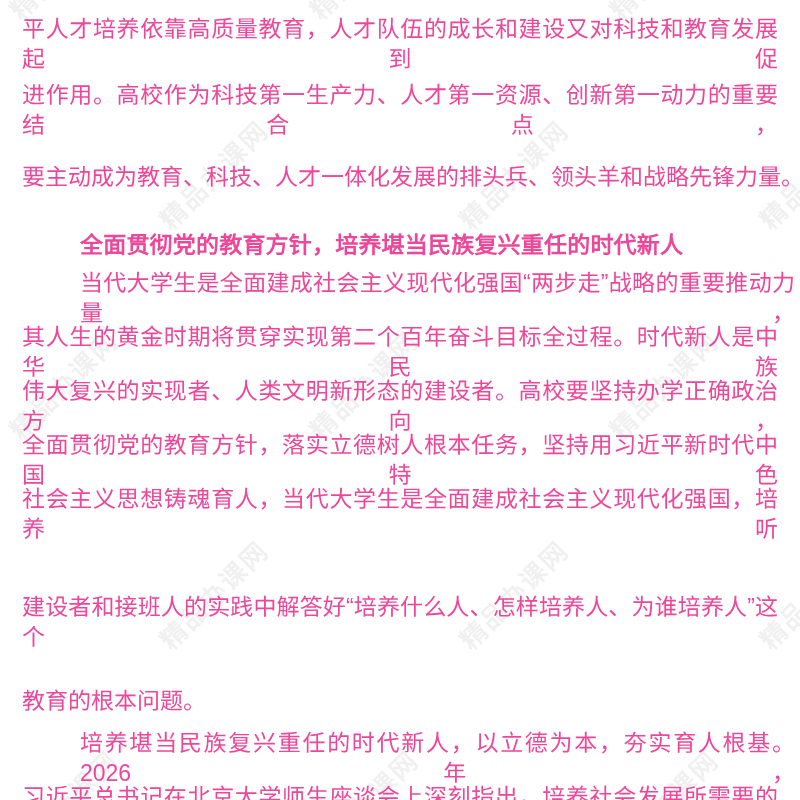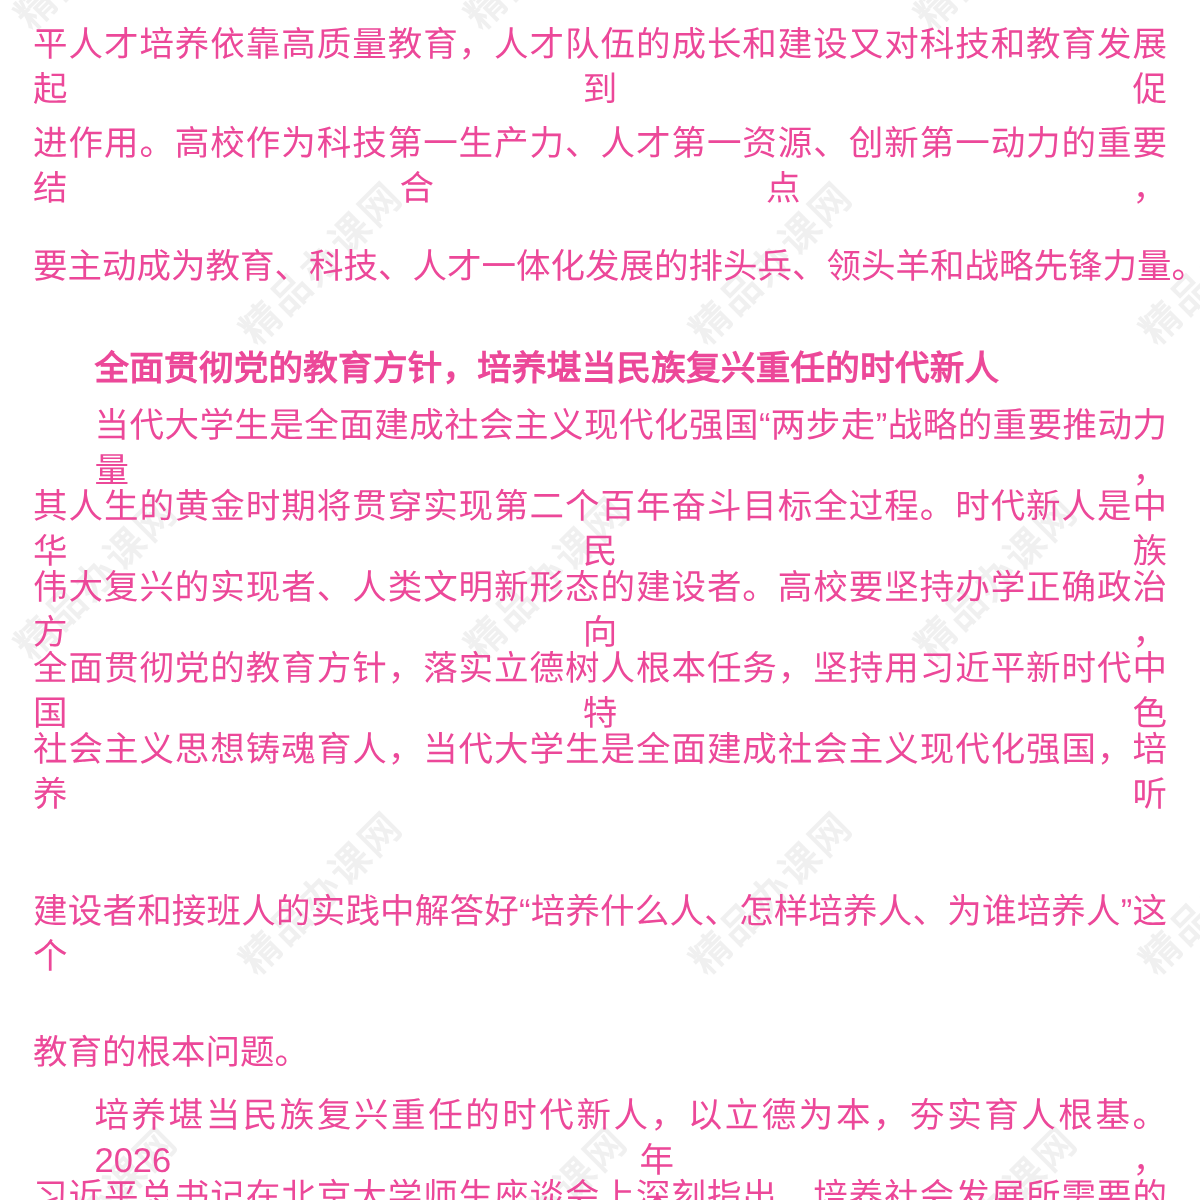--- a/index.html
+++ b/index.html
@@ -65,21 +65,21 @@
     line-height: 30px;
     letter-spacing: 0px;
     white-space: nowrap;
     color: #ec4899;
   }
   .doc-line.bold {
     font-weight: 700;
     letter-spacing: 0.2px;
   }
   .doc-line.indent {
-    left: 63px;
+    left: 80px;
     width: 720px;
   }
   
   .doc-line.justify {
     white-space: normal;
     text-align: justify;
     text-align-last: justify;
     width: 756px;
   }
   .doc-line.justify.indent {

